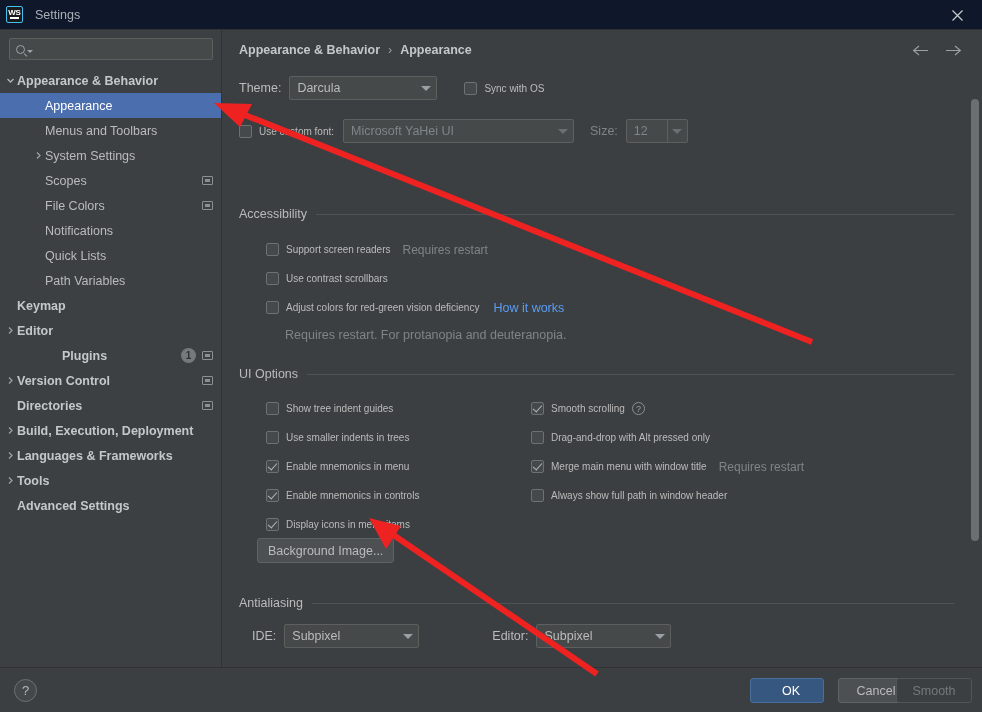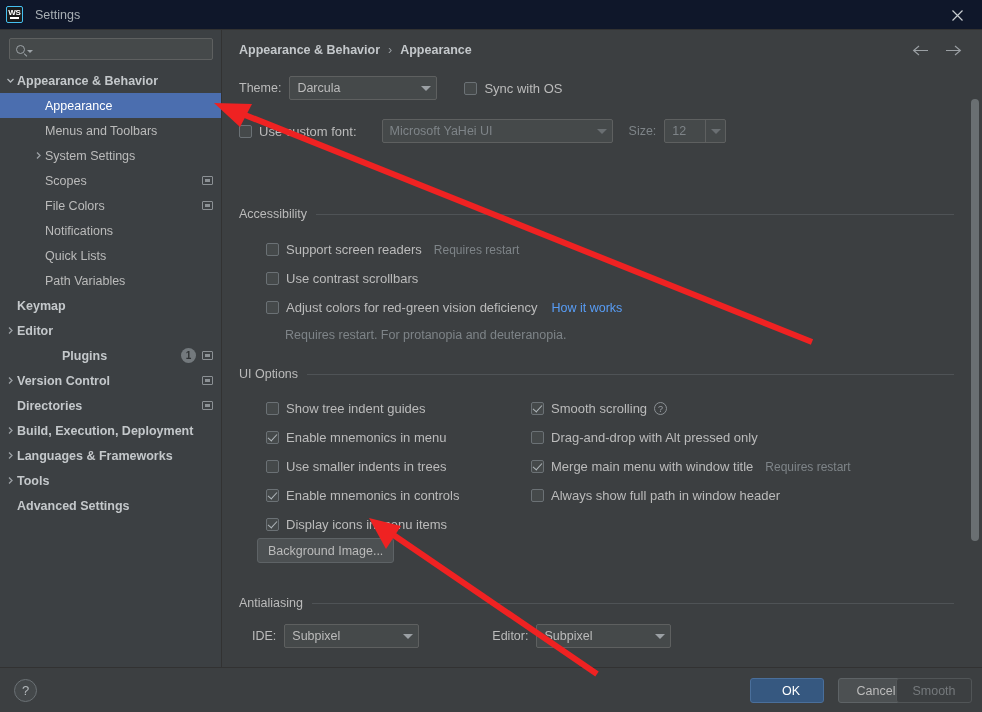--- a/index.html
+++ b/index.html
@@ -181,21 +181,21 @@
     background: #45494a; position: relative;
     margin-right: 7px;
   }
   .cb.checked::after {
     content: ""; position: absolute; left: 3px; top: 0px;
     width: 4px; height: 8px;
     border: solid #b0b6ba; border-width: 0 1.7px 1.7px 0;
     transform: rotate(42deg);
   }
   .cbrow { display: flex; align-items: center; height: 22px; }
-  .cbrow .cbl { color: #bbbbbb; font-size: 13px; }
+  .cbrow .cbl { color: #bbbbbb; font-size: 10px; }
   .note { color: #7e8488; font-size: 12px; margin-left: 12px; }
   .link { color: #589df6; font-size: 12.5px; margin-left: 14px; }
 
   .sectionhdr {
     display: flex; align-items: center; gap: 9px;
     color: #bbbbbb; font-size: 12.5px;
   }
   .sectionhdr .rule { flex: 1; height: 1px; background: #4f5356; }
 
   .qmark {
@@ -416,21 +416,21 @@
           <span class="cb"></span>
           <span class="cbl">Sync with OS</span>
         </div>
       </div>
 
       <div class="row" style="position:absolute; left:16px; top:53px;">
         <div class="cbrow">
           <span class="cb"></span>
           <span class="cbl">Use custom font:</span>
         </div>
-        <div class="combo disabled" style="width:231px; margin-left:25px;">
+        <div class="combo disabled" style="width:231px; margin-left:9px;">
           <span>Microsoft YaHei UI</span>
           <span class="arrowbox">
               <i class="dn"></i>
             </span>
         </div>
         <span class="lbl dim" style="margin-left:16px;text-align:center;">Size:</span>
         <div class="combo disabled split" style="width:62px; margin-left:8px;">
           <span>12</span>
           <span class="arrowbox">
               <i class="dn"></i>
@@ -463,26 +463,26 @@
       <div class="sectionhdr" style="position:absolute; left:16px; top:301px; width:715px;">
         <span>UI Options</span>
         <span class="rule"></span>
       </div>
       <div id="ui-left-list" style="position:absolute; left:43px; top:328px;">
           <div class="cbrow" style="height: 29px;">
             <span class="cb"></span>
             <span class="cbl">Show tree indent guides</span>
           </div>
           <div class="cbrow" style="height: 29px;">
+            <span class="cb"></span>
+            <span class="cbl">Use smaller indents in trees</span>
+          </div>
+          <div class="cbrow" style="height: 29px;">
             <span class="cb checked"></span>
             <span class="cbl">Enable mnemonics in menu</span>
-          </div>
-          <div class="cbrow" style="height: 29px;">
-            <span class="cb"></span>
-            <span class="cbl">Use smaller indents in trees</span>
           </div>
           <div class="cbrow" style="height: 29px;">
             <span class="cb checked"></span>
             <span class="cbl">Enable mnemonics in controls</span>
           </div>
           <div class="cbrow" style="height: 29px;">
             <span class="cb checked"></span>
             <span class="cbl">Display icons in menu items</span>
           </div>
         </div>

